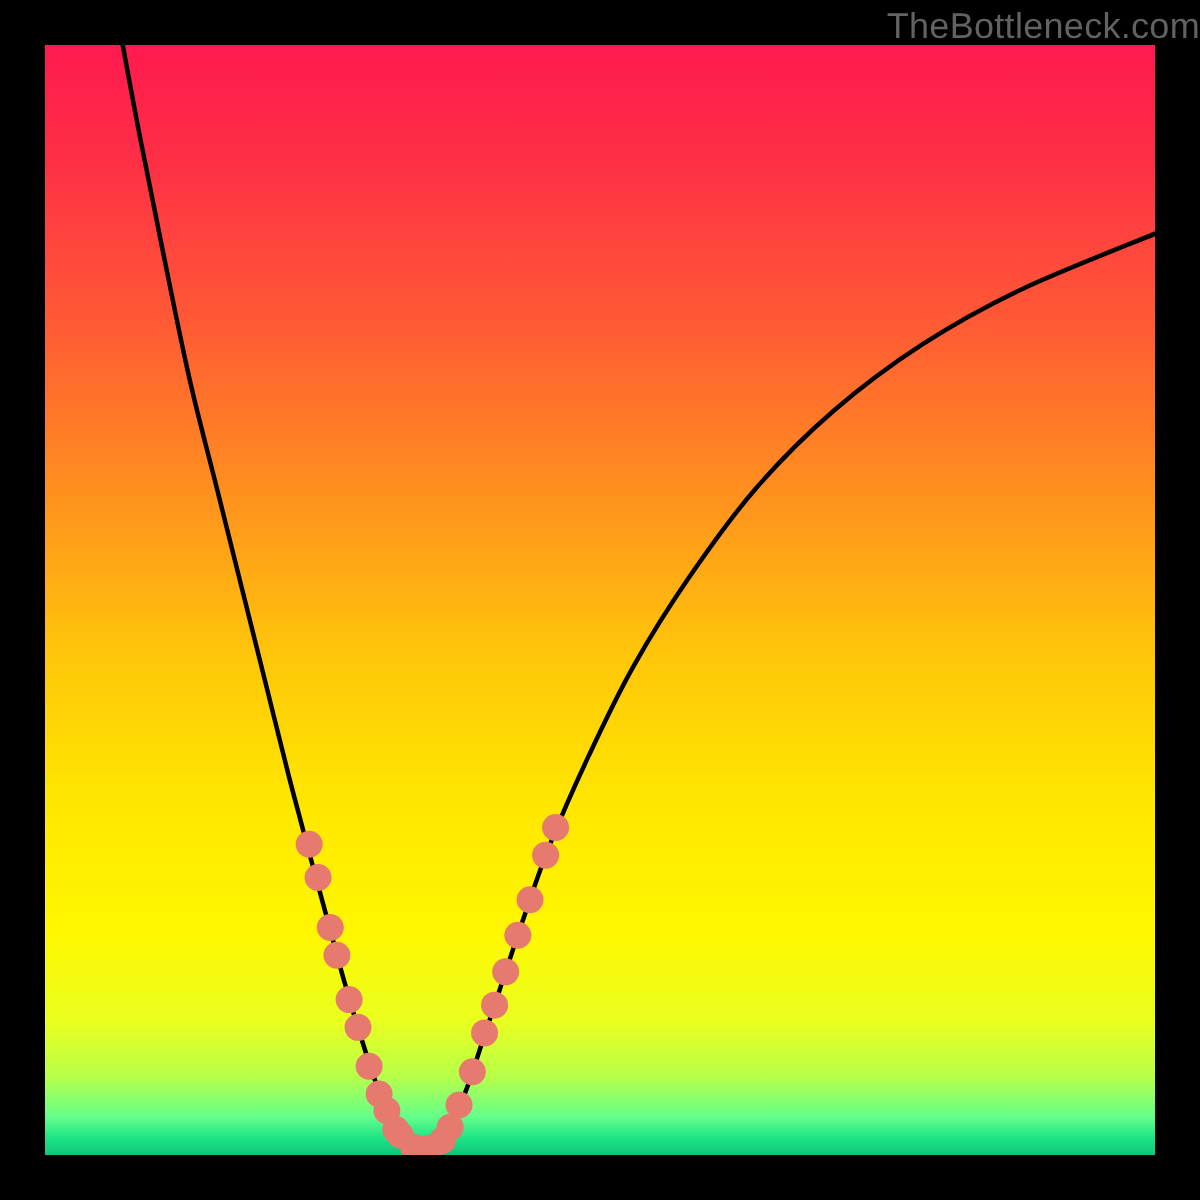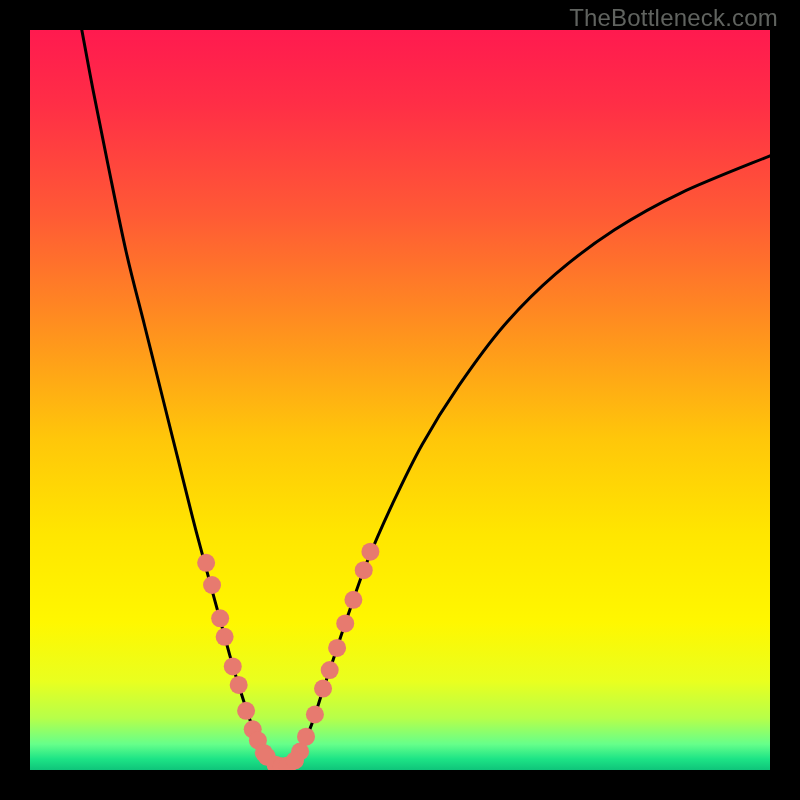--- a/index.html
+++ b/index.html
@@ -11,21 +11,21 @@
     overflow: hidden;
   }
   .wrap {
     position: relative;
     width: 800px;
     height: 800px;
   }
   .watermark {
     position: absolute;
     top: 4px;
-    right: 22px;
+    right: 0;
     font-family: Arial, Helvetica, sans-serif;
     font-size: 24px;
     font-weight: 500;
     color: #60635f;
     letter-spacing: 0.2px;
     z-index: 10;
   }
   .plot {
     position: absolute;
     left: 30px;

